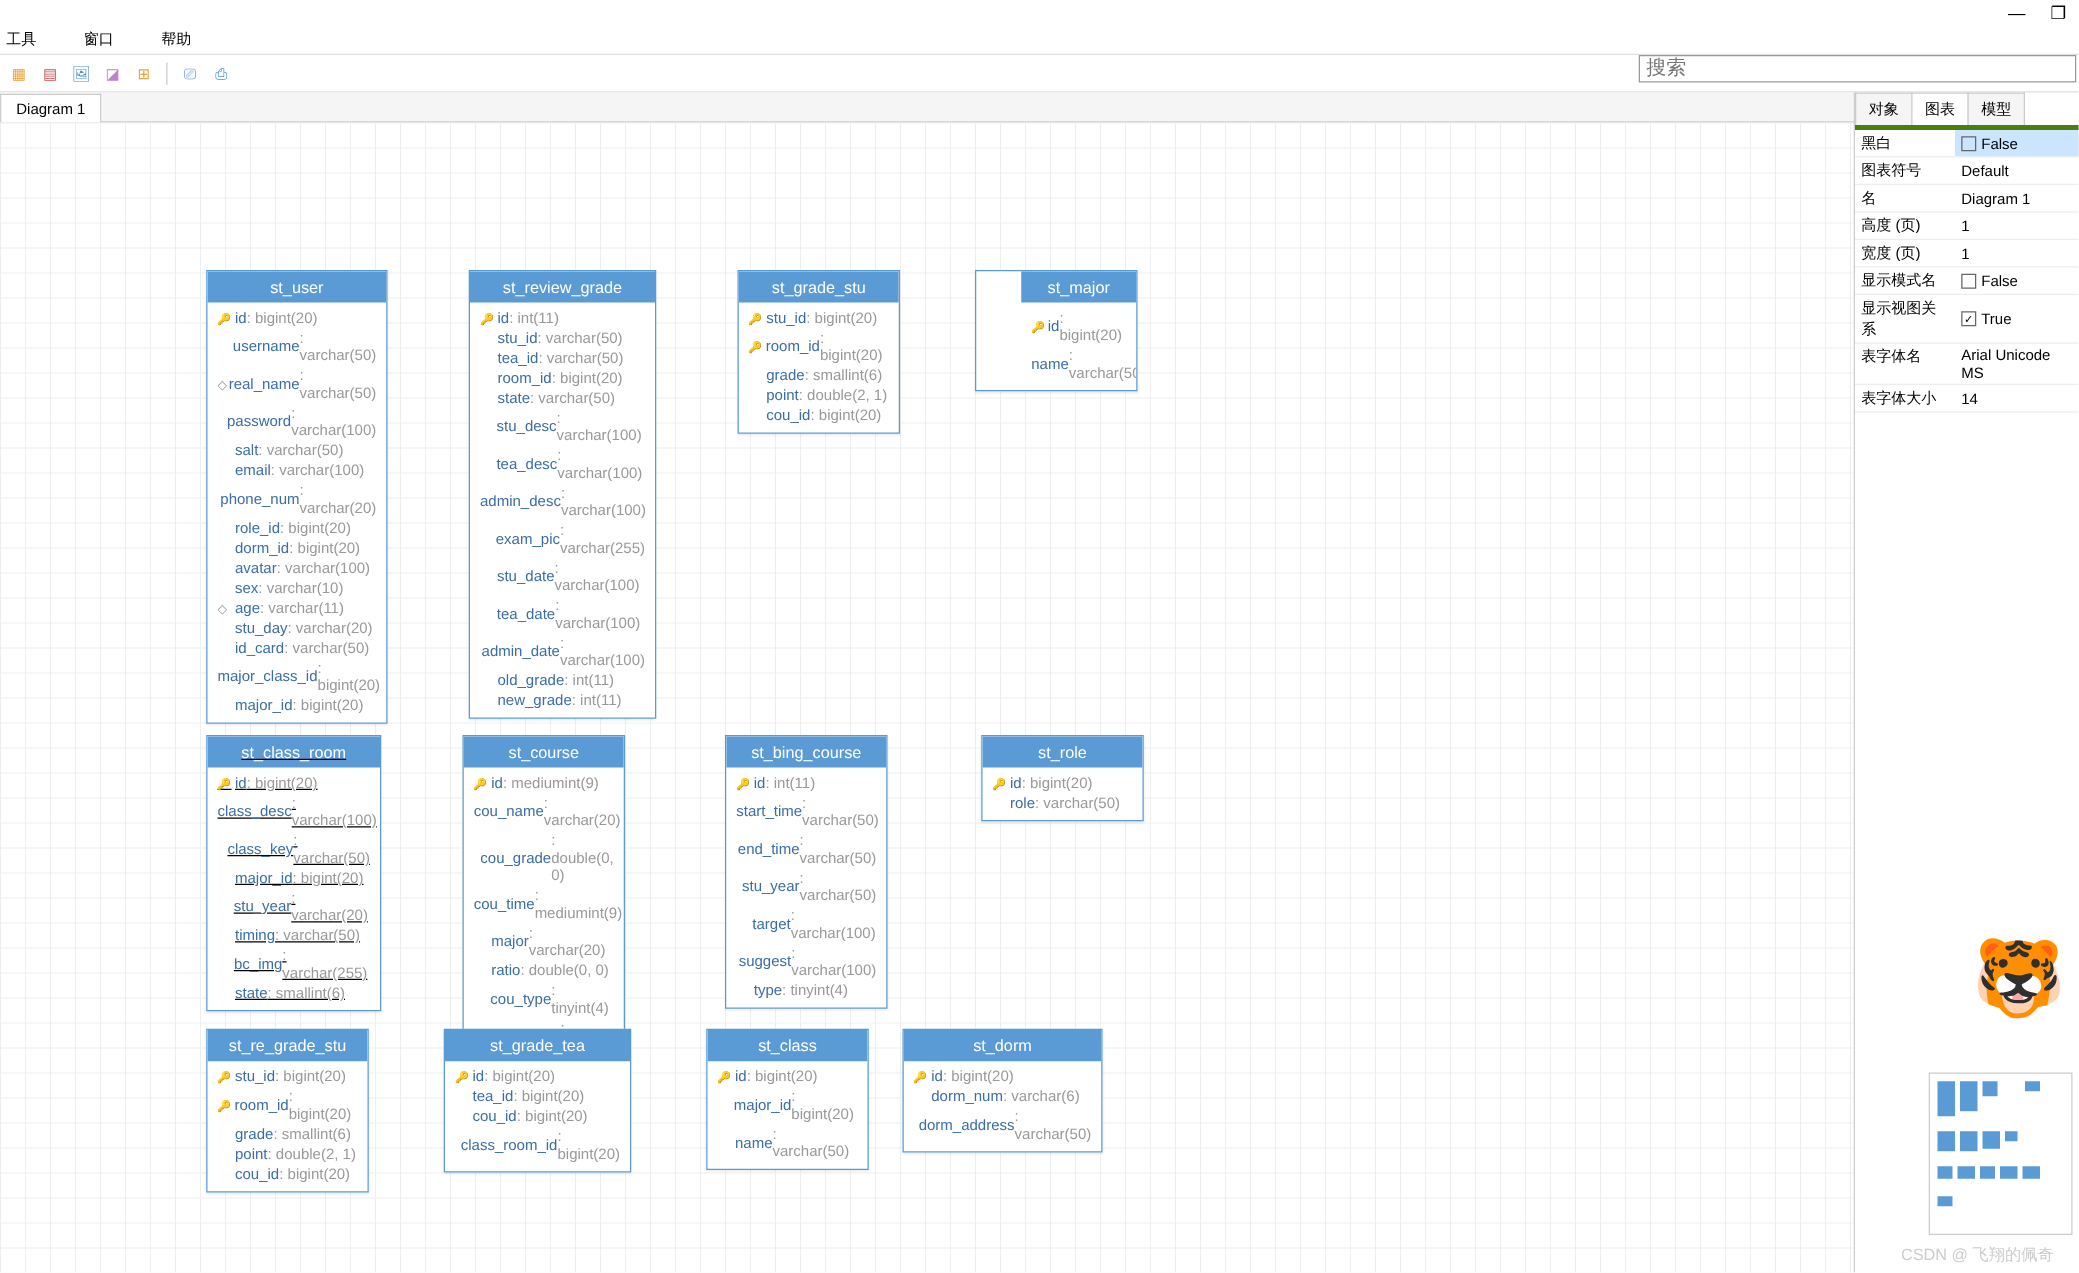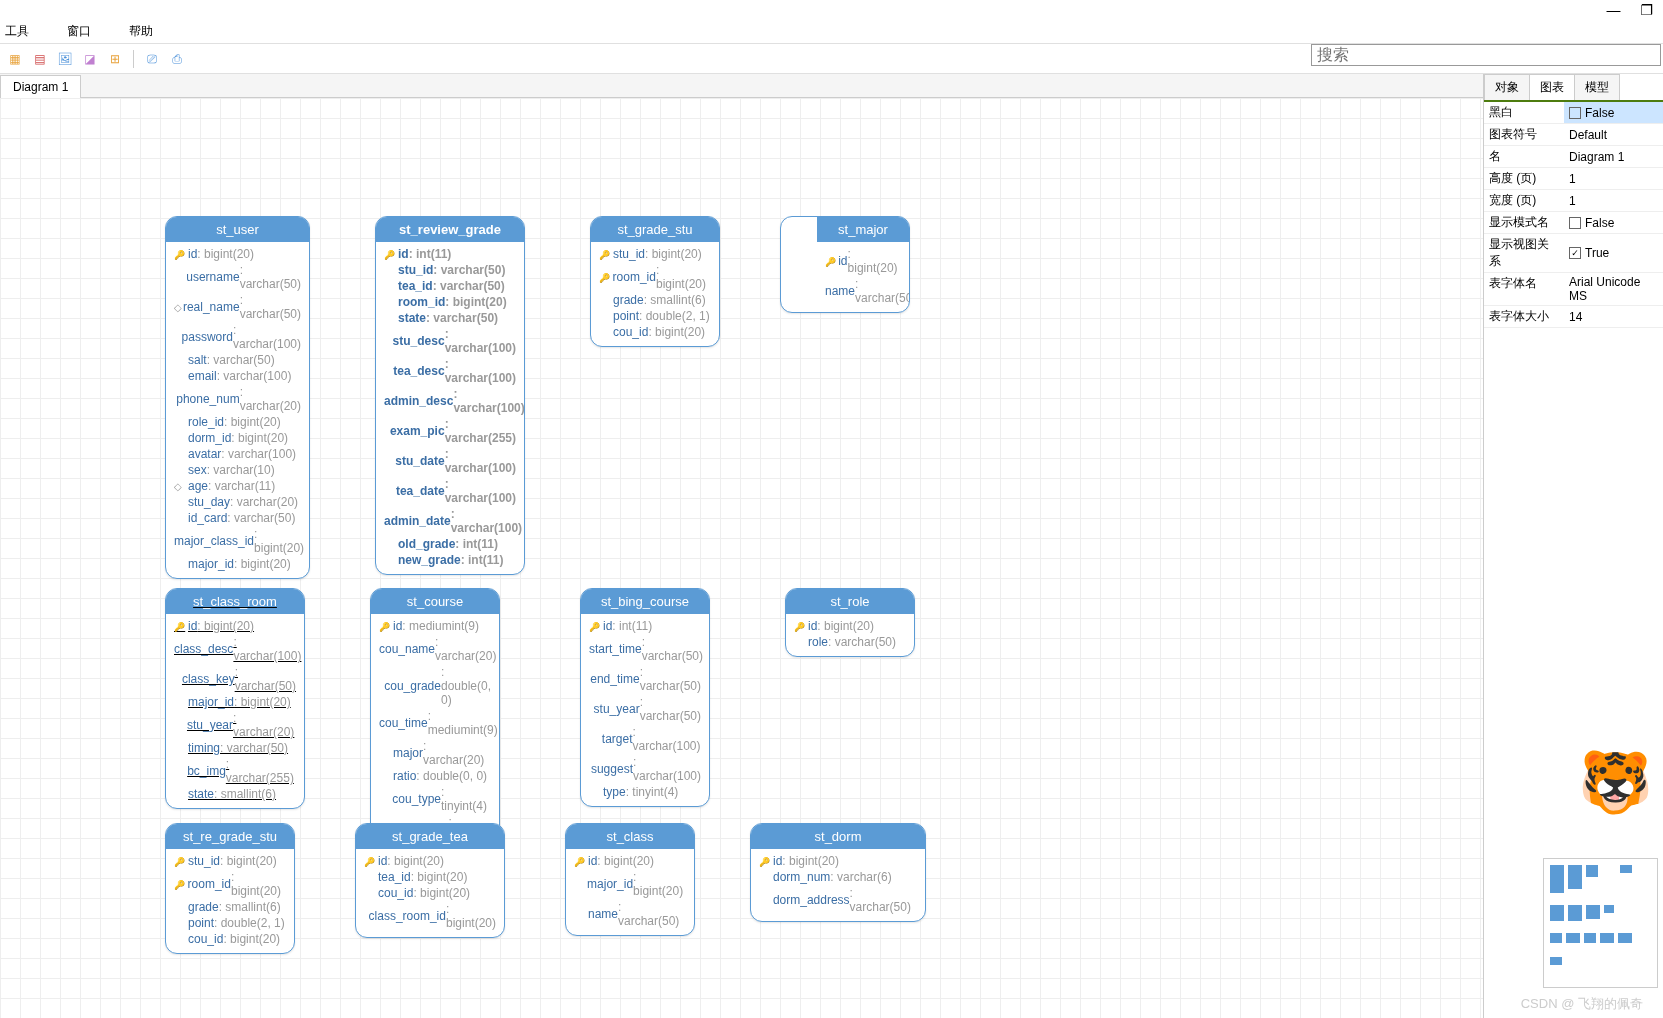--- a/index.html
+++ b/index.html
@@ -15,31 +15,31 @@
 .search-box { position: absolute; right: 2px; top: 44px; width: 350px; }
 .search-box input { width: 100%; height: 22px; border: 1px solid #999; padding: 2px 5px; font-size: 16px; }
 .main { flex: 1; display: flex; min-height: 0; }
 .tab-bar { height: 24px; background: #f5f5f5; border-bottom: 1px solid #ccc; }
 .tab { display: inline-block; padding: 4px 12px; background: #fff; border: 1px solid #ccc; border-bottom: none; position: relative; top: 1px; }
 .canvas-wrap { flex: 1; display: flex; flex-direction: column; min-width: 0; }
 .canvas { flex: 1; position: relative; overflow: auto; background-image: linear-gradient(#eee 1px, transparent 1px), linear-gradient(90deg, #eee 1px, transparent 1px); background-size: 20px 20px; }
 .canvas::-webkit-scrollbar { width: 16px; height: 16px; }
 .canvas::-webkit-scrollbar-track { background: #f0f0f0; }
 .canvas::-webkit-scrollbar-thumb { background: #c0c0c0; }
-.table-box { position: absolute; border: 1px solid #5b9bd5; border-radius: 12px; background: #fff; box-shadow: 0 1px 2px rgba(0,0,0,.1); overflow: hidden; min-width: 130px; }
+.table-box { position: absolute; border: 1px solid #5b9bd5; border-radius: 0; background: #fff; box-shadow: 0 1px 2px rgba(0,0,0,.1); overflow: hidden; min-width: 130px; }
 .table-head { background: #5b9bd5; color: #fff; text-align: center; padding: 5px; font-size: 13px; }
 .table-body { padding: 4px 8px 6px 8px; }
 .field { display: flex; align-items: center; padding: 1px 0; font-size: 12px; }
 .key-icon { width: 14px; display: inline-block; }
 .key-icon.pk::before { content: "🔑"; font-size: 9px; }
 .key-icon.dia::before { content: "◇"; color: #999; font-size: 10px; }
 .fname { color: #3b6ea5; }
 .ftype { color: #999; }
 .right-panel { width: 180px; border-left: 1px solid #ccc; display: flex; flex-direction: column; }
-.prop-tabs { display: flex; border-bottom: 2px solid #4d7c0f; }
+.prop-tabs { display: flex; border-bottom: 4px solid #4d7c0f; }
 .prop-tab { padding: 4px 10px; border: 1px solid #ccc; border-bottom: none; margin-right: -1px; background: #f5f5f5; cursor: pointer; }
 .prop-tab.active { background: #fff; }
 .prop-grid { font-size: 12px; }
 .prop-row { display: flex; border-bottom: 1px solid #eee; }
 .prop-key { width: 80px; padding: 2px 5px; }
 .prop-val { flex: 1; padding: 2px 5px; display: flex; align-items: center; gap: 4px; }
 .prop-val.sel { background: #cce5ff; }
 .chk { width: 12px; height: 12px; border: 1px solid #666; display: inline-flex; align-items: center; justify-content: center; font-size: 9px; }
 .mascot { position: absolute; right: 10px; bottom: 200px; font-size: 60px; }
 .minimap { position: absolute; right: 5px; bottom: 30px; width: 115px; height: 130px; border: 1px solid #ccc; background: #fff; padding: 5px; }
@@ -157,21 +157,21 @@
                 <span class="fname">major_class_id</span>
                 <span class="ftype">: bigint(20)</span>
               </div>
               <div class="field">
                 <span class="key-icon "></span>
                 <span class="fname">major_id</span>
                 <span class="ftype">: bigint(20)</span>
               </div>
             </div>
           </div>
-          <div class="table-box" style="left: 375px; top: 118px; width: 150px; font-weight: bold;">
+          <div class="table-box" style="left: 375px; top: 118px; width: 150px;">
             <div class="table-head">st_review_grade</div>
             <div class="table-body">
               <div class="field">
                 <span class="key-icon pk"></span>
                 <span class="fname">id</span>
                 <span class="ftype">: int(11)</span>
               </div>
               <div class="field">
                 <span class="key-icon "></span>
                 <span class="fname">stu_id</span>
@@ -497,21 +497,21 @@
                 <span class="fname">major_id</span>
                 <span class="ftype">: bigint(20)</span>
               </div>
               <div class="field">
                 <span class="key-icon "></span>
                 <span class="fname">name</span>
                 <span class="ftype">: varchar(50)</span>
               </div>
             </div>
           </div>
-          <div class="table-box" style="left: 750px; top: 725px; width: 176px;">
+          <div class="table-box" style="left: 722px; top: 725px; width: 160px;">
             <div class="table-head">st_dorm</div>
             <div class="table-body">
               <div class="field">
                 <span class="key-icon pk"></span>
                 <span class="fname">id</span>
                 <span class="ftype">: bigint(20)</span>
               </div>
               <div class="field">
                 <span class="key-icon "></span>
                 <span class="fname">dorm_num</span>

